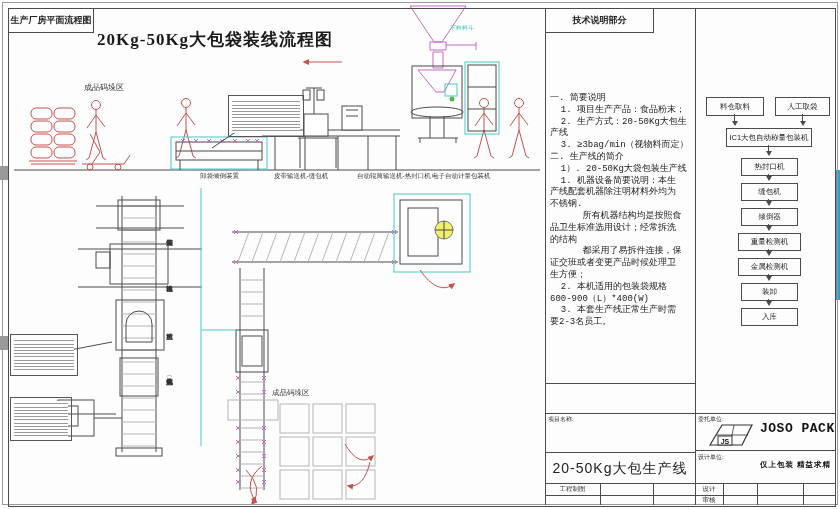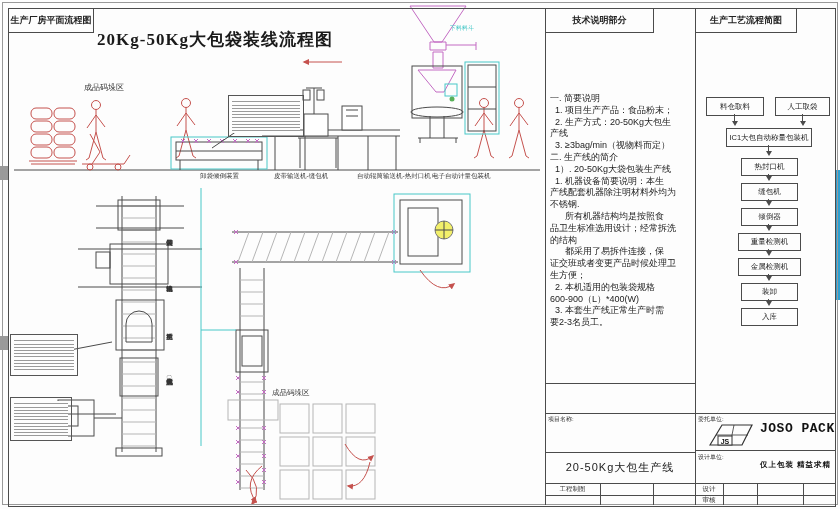--- a/index.html
+++ b/index.html
@@ -7,37 +7,37 @@
            font-family:"Liberation Sans",sans-serif; color:#222; }
   .abs { position:absolute; }
   .lbl { position:absolute; white-space:nowrap; color:#333; }
   .vline { position:absolute; width:0; border-left:1px solid #4b4b4b; }
   .hline { position:absolute; height:0; border-top:1px solid #4b4b4b; }
   .hdr { position:absolute; border:1px solid #4b4b4b; font-size:9px; font-weight:bold;
          display:flex; align-items:center; justify-content:center; background:#fdfdfd; }
   .title { position:absolute; font-family:"Liberation Serif",serif; font-weight:600;
            font-size:17px; letter-spacing:1px; color:#1a1a1a; }
   .tn { position:absolute; left:550px; top:93px; width:142px; font-size:9px; line-height:11.8px; }
-  .tn-line { white-space:pre; }
+  .tn-line { white-space:pre;font-family:Liberation Mono, monospace; }
   .flow-node { position:absolute; border:1px solid #4b4b4b; background:#fdfdfd; font-size:7.5px;
                display:flex; align-items:center; justify-content:center; white-space:nowrap; }
   .fa { position:absolute; width:0; border-left:1px solid #4b4b4b; }
   .fa::after { content:""; position:absolute; left:-3.5px; bottom:-5px;
                border:3px solid transparent; border-top:5px solid #4b4b4b; }
   .vlab { position:absolute; writing-mode:vertical-rl; text-orientation:upright;
           font-size:6.5px; color:#333; line-height:1; }
   .mlab { position:absolute; font-size:6.5px; color:#333; white-space:nowrap; }
   .note { position:absolute; border:1px solid #555; padding:3px; background-clip:content-box;
           background-image:repeating-linear-gradient(#fdfdfd 0 2.2px, #9a9a9a 2.2px 3.2px); }
   .cellsm { position:absolute; font-size:6px; color:#333; white-space:nowrap; }
   .cellmid { position:absolute; font-size:6.5px; color:#333; display:flex; align-items:center; justify-content:center; }
   .brand { position:absolute; font-family:"Liberation Mono",monospace; font-weight:bold;
            font-size:13px; letter-spacing:0.5px; color:#111; }
   .slogan { position:absolute; font-size:7.5px; font-weight:bold; color:#111; letter-spacing:1px; }
-  .pname { position:absolute; font-size:11px; letter-spacing:1px; color:#222; text-align:center; }
+  .pname { position:absolute; font-size:14px; letter-spacing:1px; color:#222; text-align:center; }
   svg .k { stroke:#4b4b4b; fill:none; stroke-width:1; }
   svg .r { stroke:#c5524e; fill:none; stroke-width:1; }
   svg .m { stroke:#c36bc3; fill:none; stroke-width:1; }
   svg .c { stroke:#49c8c8; fill:none; stroke-width:1; }
   svg .gy { stroke:#b5b5b5; fill:none; stroke-width:1; }
   svg .y { fill:#f2ef6a; stroke:#777; }
 </style>
 </head>
 <body>
 
@@ -191,23 +191,20 @@
   <div class="abs" style="left:2px;top:2px;width:834px;height:501px;border:1px solid #999"></div>
   <div class="abs" style="left:8px;top:8px;width:826px;height:497px;border:1px solid #4b4b4b"></div>
   <div class="vline" style="left:545px;top:8px;height:497px"></div>
   <div class="vline" style="left:695px;top:8px;height:497px"></div>
 
   <div class="hdr" style="left:8px;top:8px;width:84px;height:23px">
     <span>生产厂房平面流程图</span>
   </div>
   <div class="hdr" style="left:545px;top:8px;width:107px;height:23px">
     <span>技术说明部分</span>
-  </div>
-  <div class="hdr" style="left:695px;top:8px;width:100px;height:23px">
-    <span>生产工艺流程简图</span>
   </div>
 
   <div class="title" style="left:97px;top:28px">20Kg-50Kg大包袋装线流程图</div>
 
   <div class="lbl" style="left:84px;top:82px;font-size:8px">成品码垛区</div>
   <div class="lbl" style="left:272px;top:388px;font-size:7.5px">成品码垛区</div>
   <div class="lbl" style="left:450px;top:24px;font-size:6px;color:#49c8c8">下料料斗</div>
 
   <div class="mlab" style="left:200px;top:172px">卸袋倾倒装置</div>
   <div class="mlab" style="left:274px;top:172px">皮带输送机-缝包机</div>

